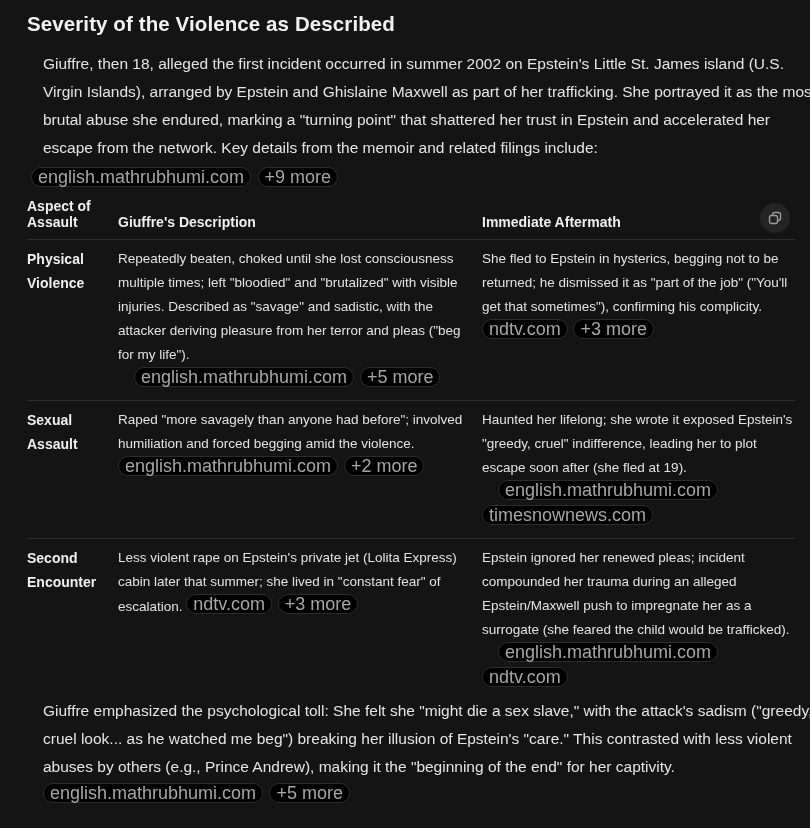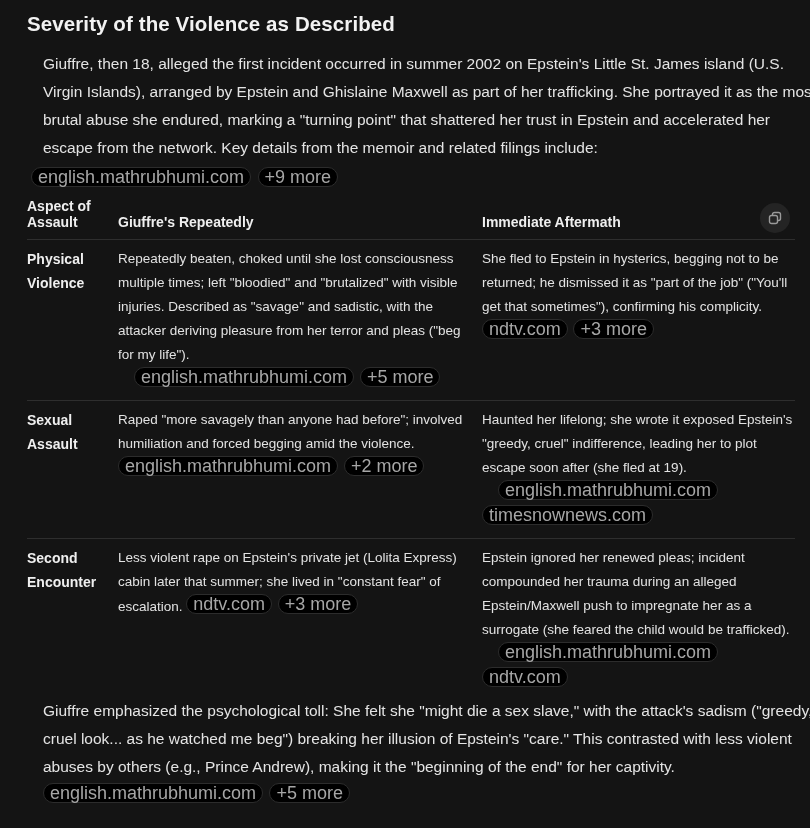--- a/index.html
+++ b/index.html
@@ -122,21 +122,21 @@
   </div>
   <div class="chips-line">
     <span class="chip">english.mathrubhumi.com</span>
     <span class="chip">+9 more</span>
   </div>
 
   <table>
     <thead>
       <tr>
         <th class="col1">Aspect of Assault</th>
-        <th class="col2">Giuffre's Repeatedly</th>
+        <th class="col2">Giuffre's Description</th>
         <th class="col3">Immediate Aftermath</th>
       </tr>
     </thead>
     <tbody>
       <tr>
         <td class="aspect">Physical Violence</td>
         <td class="desc"><span>Repeatedly beaten, choked until she lost consciousness multiple times; left "bloodied" and "brutalized" with visible injuries. Described as "savage" and sadistic, with the attacker deriving pleasure from her terror and pleas ("beg for my life").</span><br><span class="chipblock"><span class="chip">english.mathrubhumi.com</span> <span class="chip">+5 more</span></span></td>
         <td><span>She fled to Epstein in hysterics, begging not to be returned; he dismissed it as "part of the job" ("You'll get that sometimes"), confirming his complicity.</span> <span class="chip">ndtv.com</span> <span class="chip">+3 more</span></td>
       </tr>
       <tr>

